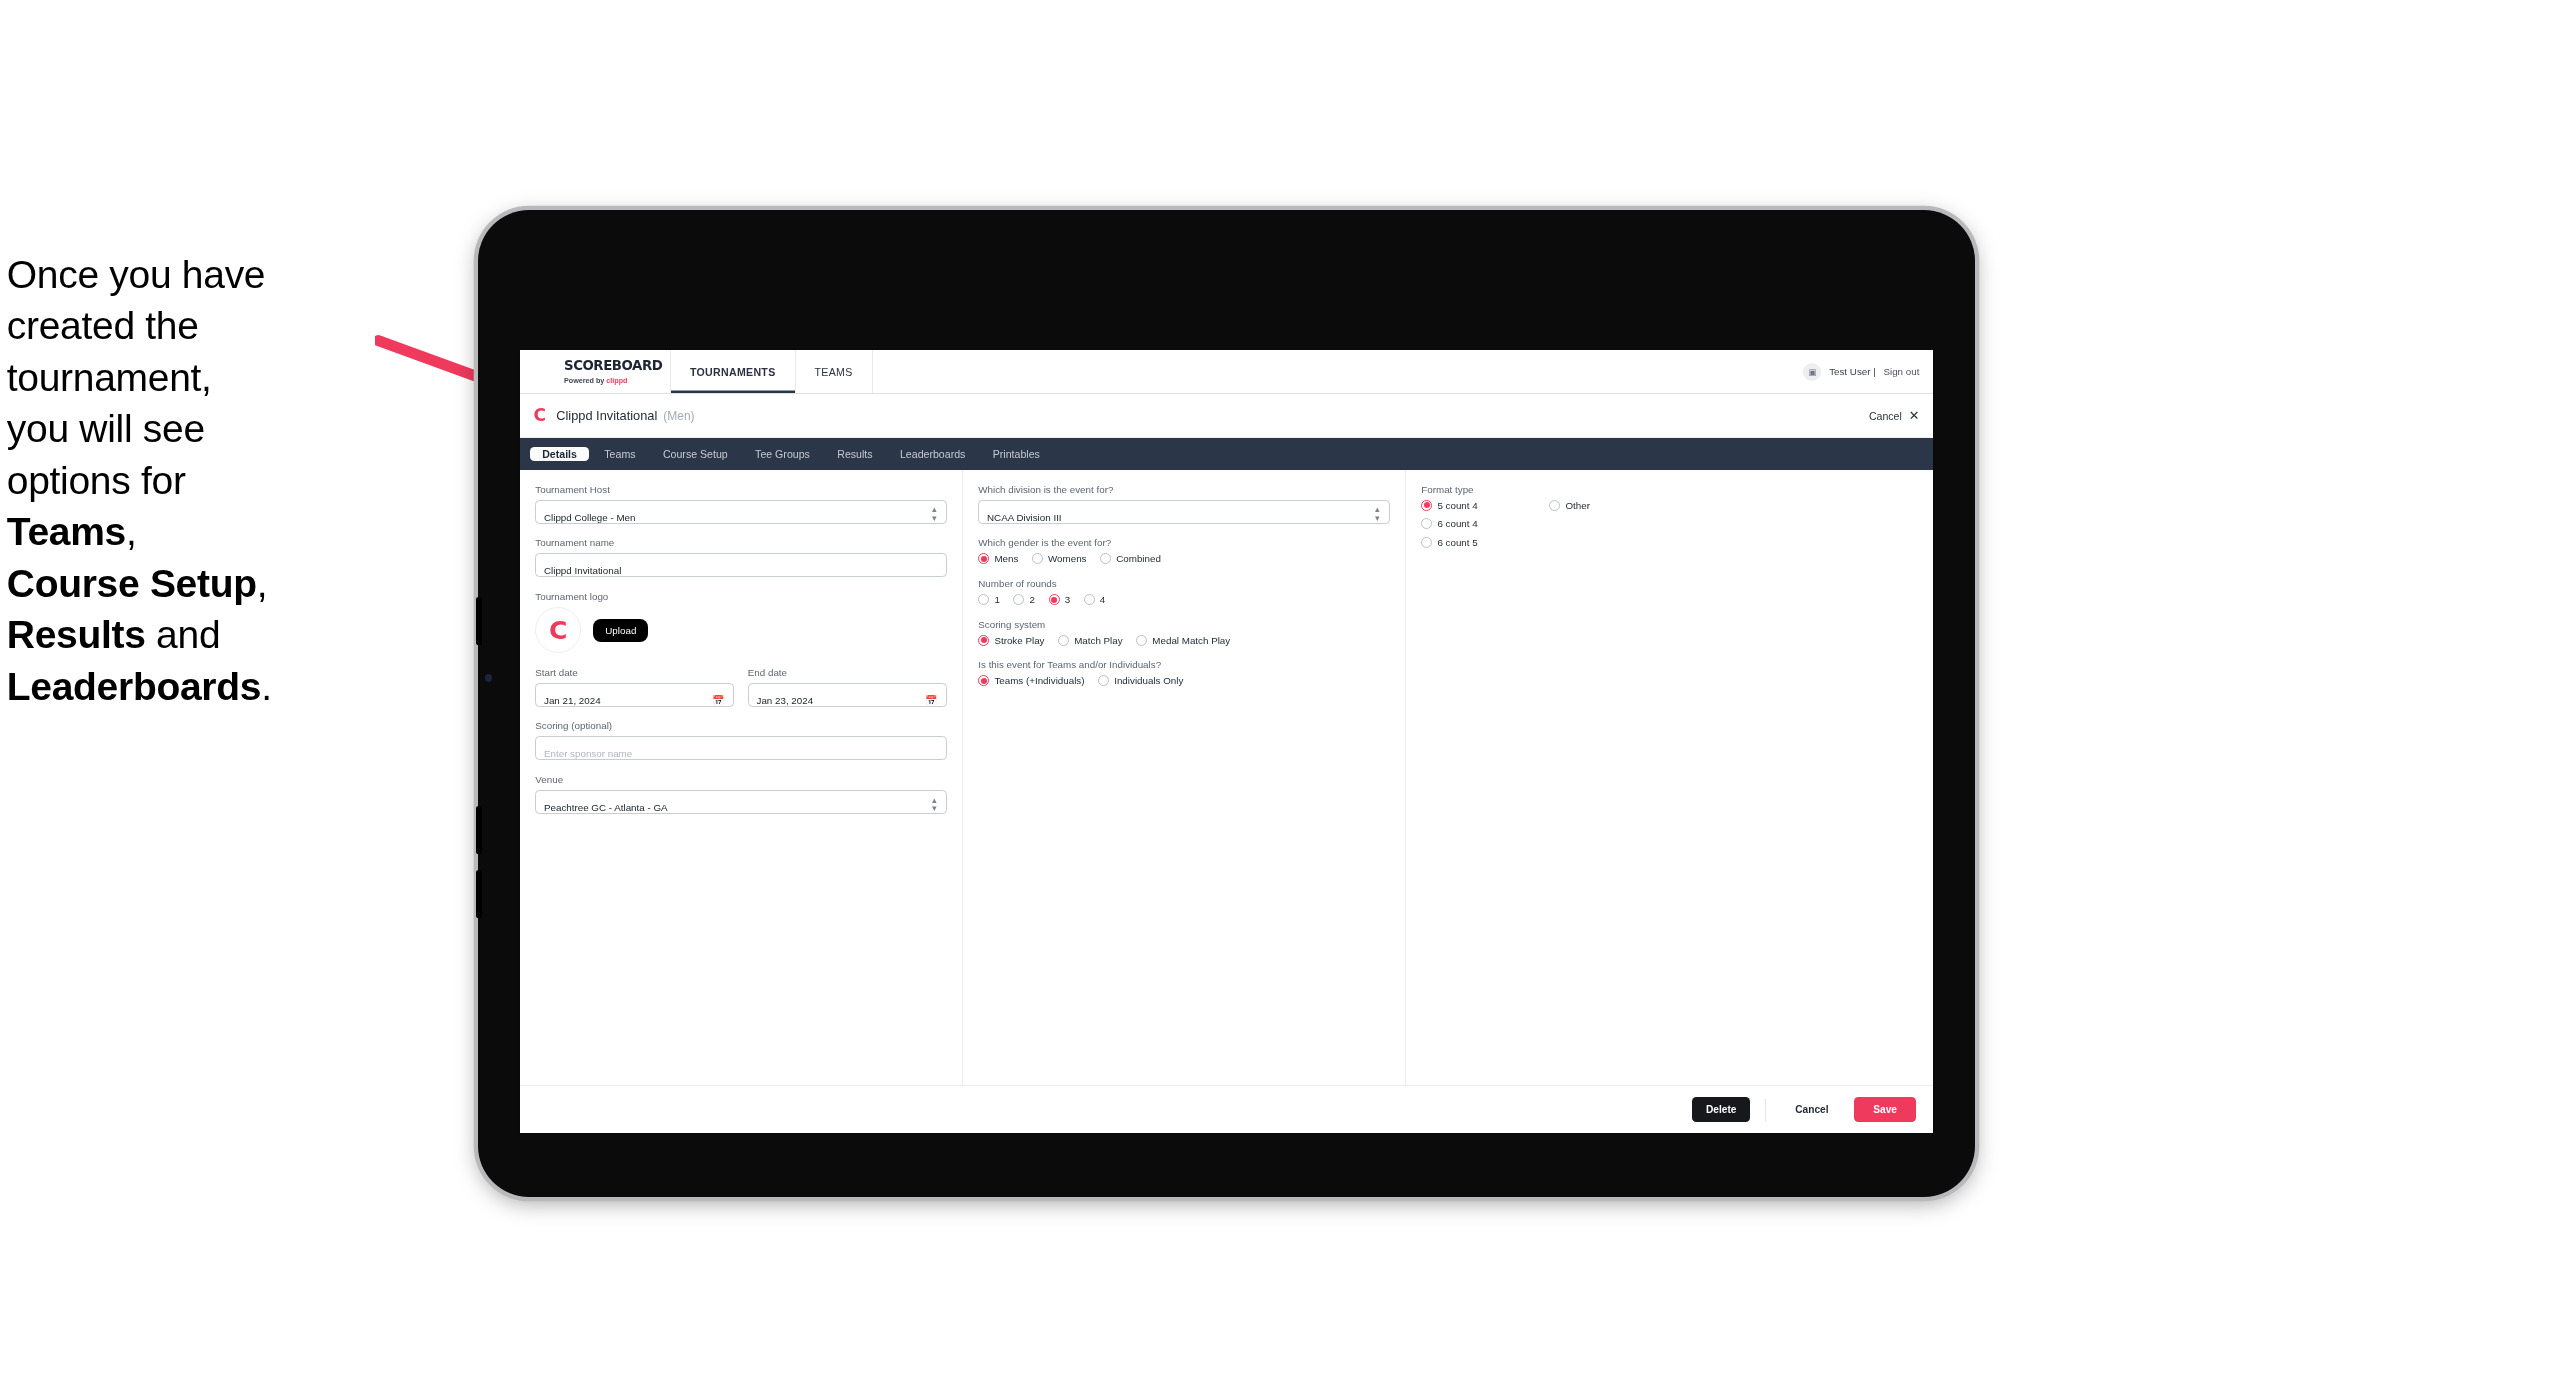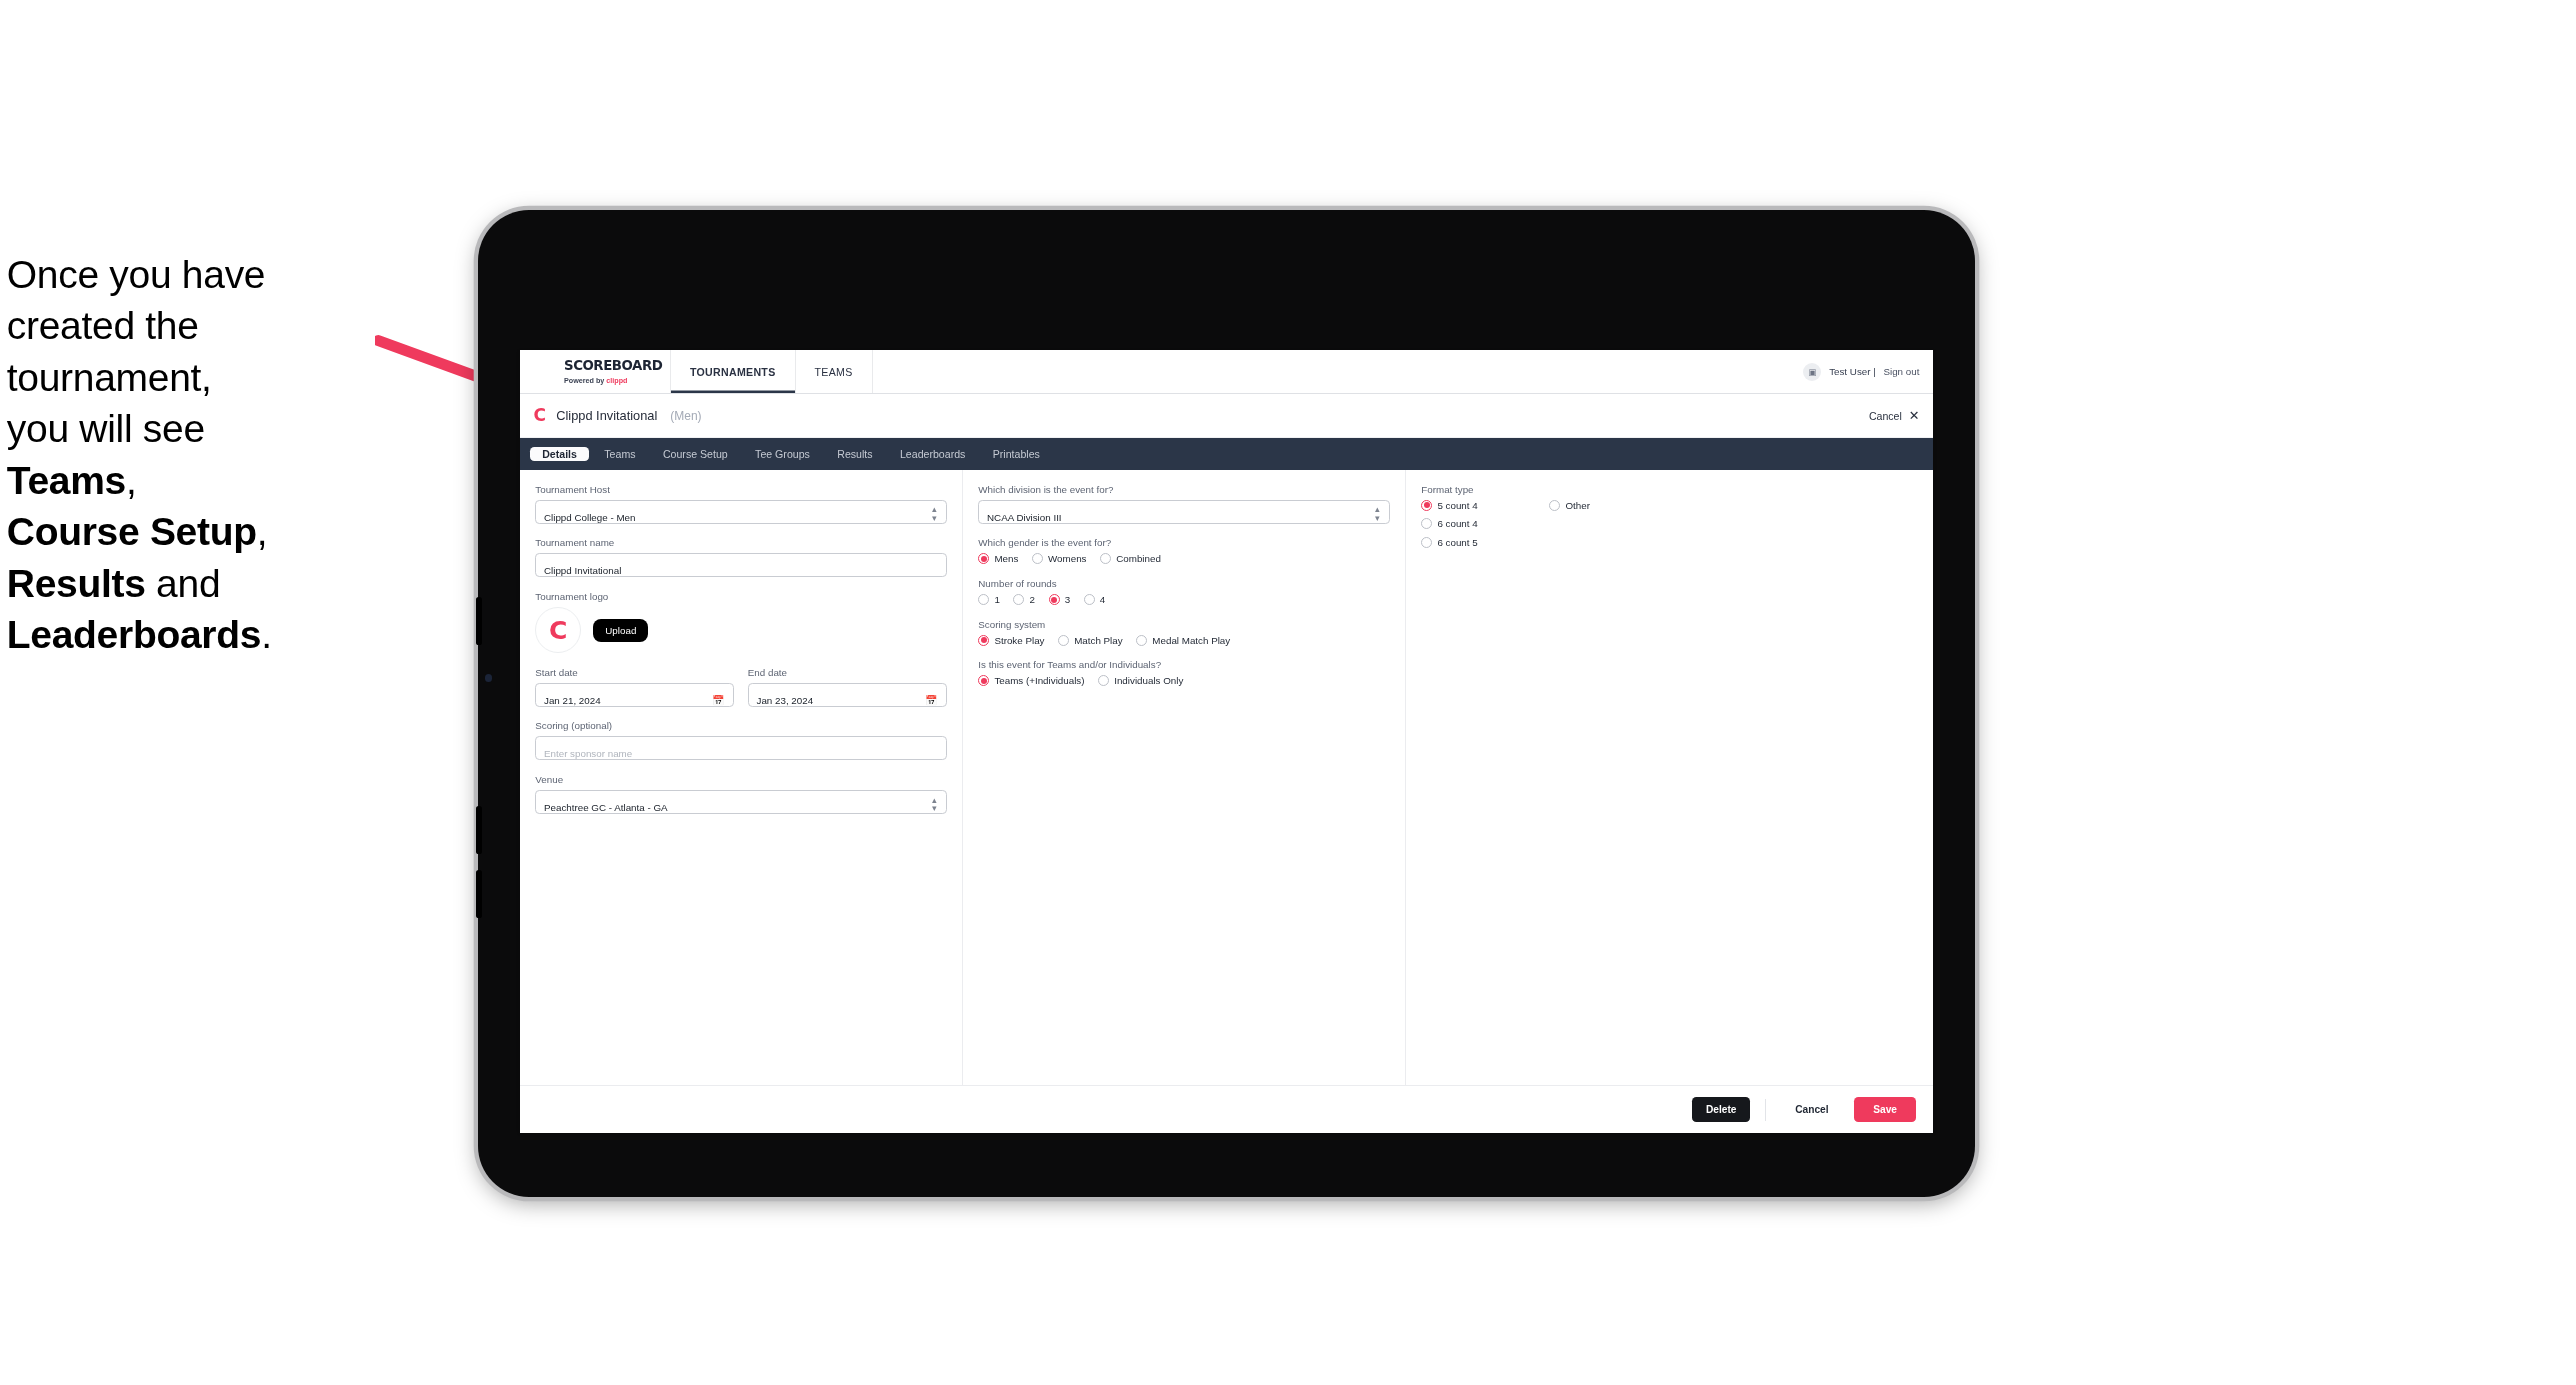--- a/index.html
+++ b/index.html
@@ -157,21 +157,21 @@
     padding: 0 13.6px 0 13.6px;
     border-bottom: 0.9px solid #f0f1f3;
     flex: 0 0 auto;
   }
   .t-logo {
     font-size: 17px; font-weight: 800; color: #ef3a5d;
     margin-right: 10.2px; line-height: 1;
     font-family: "DejaVu Sans", sans-serif;
   }
   .t-name { font-size: 12.8px; color: #262c39; }
-  .t-gender { font-size: 12px; color: #a4aab6; margin-left: 13px; }
+  .t-gender { font-size: 12px; color: #a4aab6; margin-left: 6px; }
   .t-cancel {
     margin-left: auto;
     display: flex; align-items: center; gap: 6.8px;
     font-size: 10.6px; color: #2b3240; cursor: pointer;
   }
   .t-cancel .x { font-size: 12.8px; }
 
   
   #tabbar {
     height: 32px;
@@ -322,20 +322,21 @@
   .btn-save { background: #ef3a5d; color: #fff; font-weight: 600; padding: 6.8px 19px; }
 </style>
 </head>
 <body>
 
 <div id="caption">
   <div>Once you have</div>
   <div>created the</div>
   <div>tournament,</div>
   <div>you will see</div>
+  <div>options for</div>
   <div><span class="b">Teams</span><span>,</span></div>
   <div><span class="b">Course Setup</span><span>,</span></div>
   <div><span class="b">Results</span><span> and</span></div>
   <div><span class="b">Leaderboards</span><span>.</span></div>
 </div>
 
 <svg id="arrow" viewBox="0 0 420 150">
   <defs></defs>
   <path d="M4 10 L300 118" stroke="#ef3a5d" stroke-width="13" fill="none" stroke-linecap="round"></path>
   <path d="M318 127 L258 78 L266 129 Z" fill="#ef3a5d"></path>

